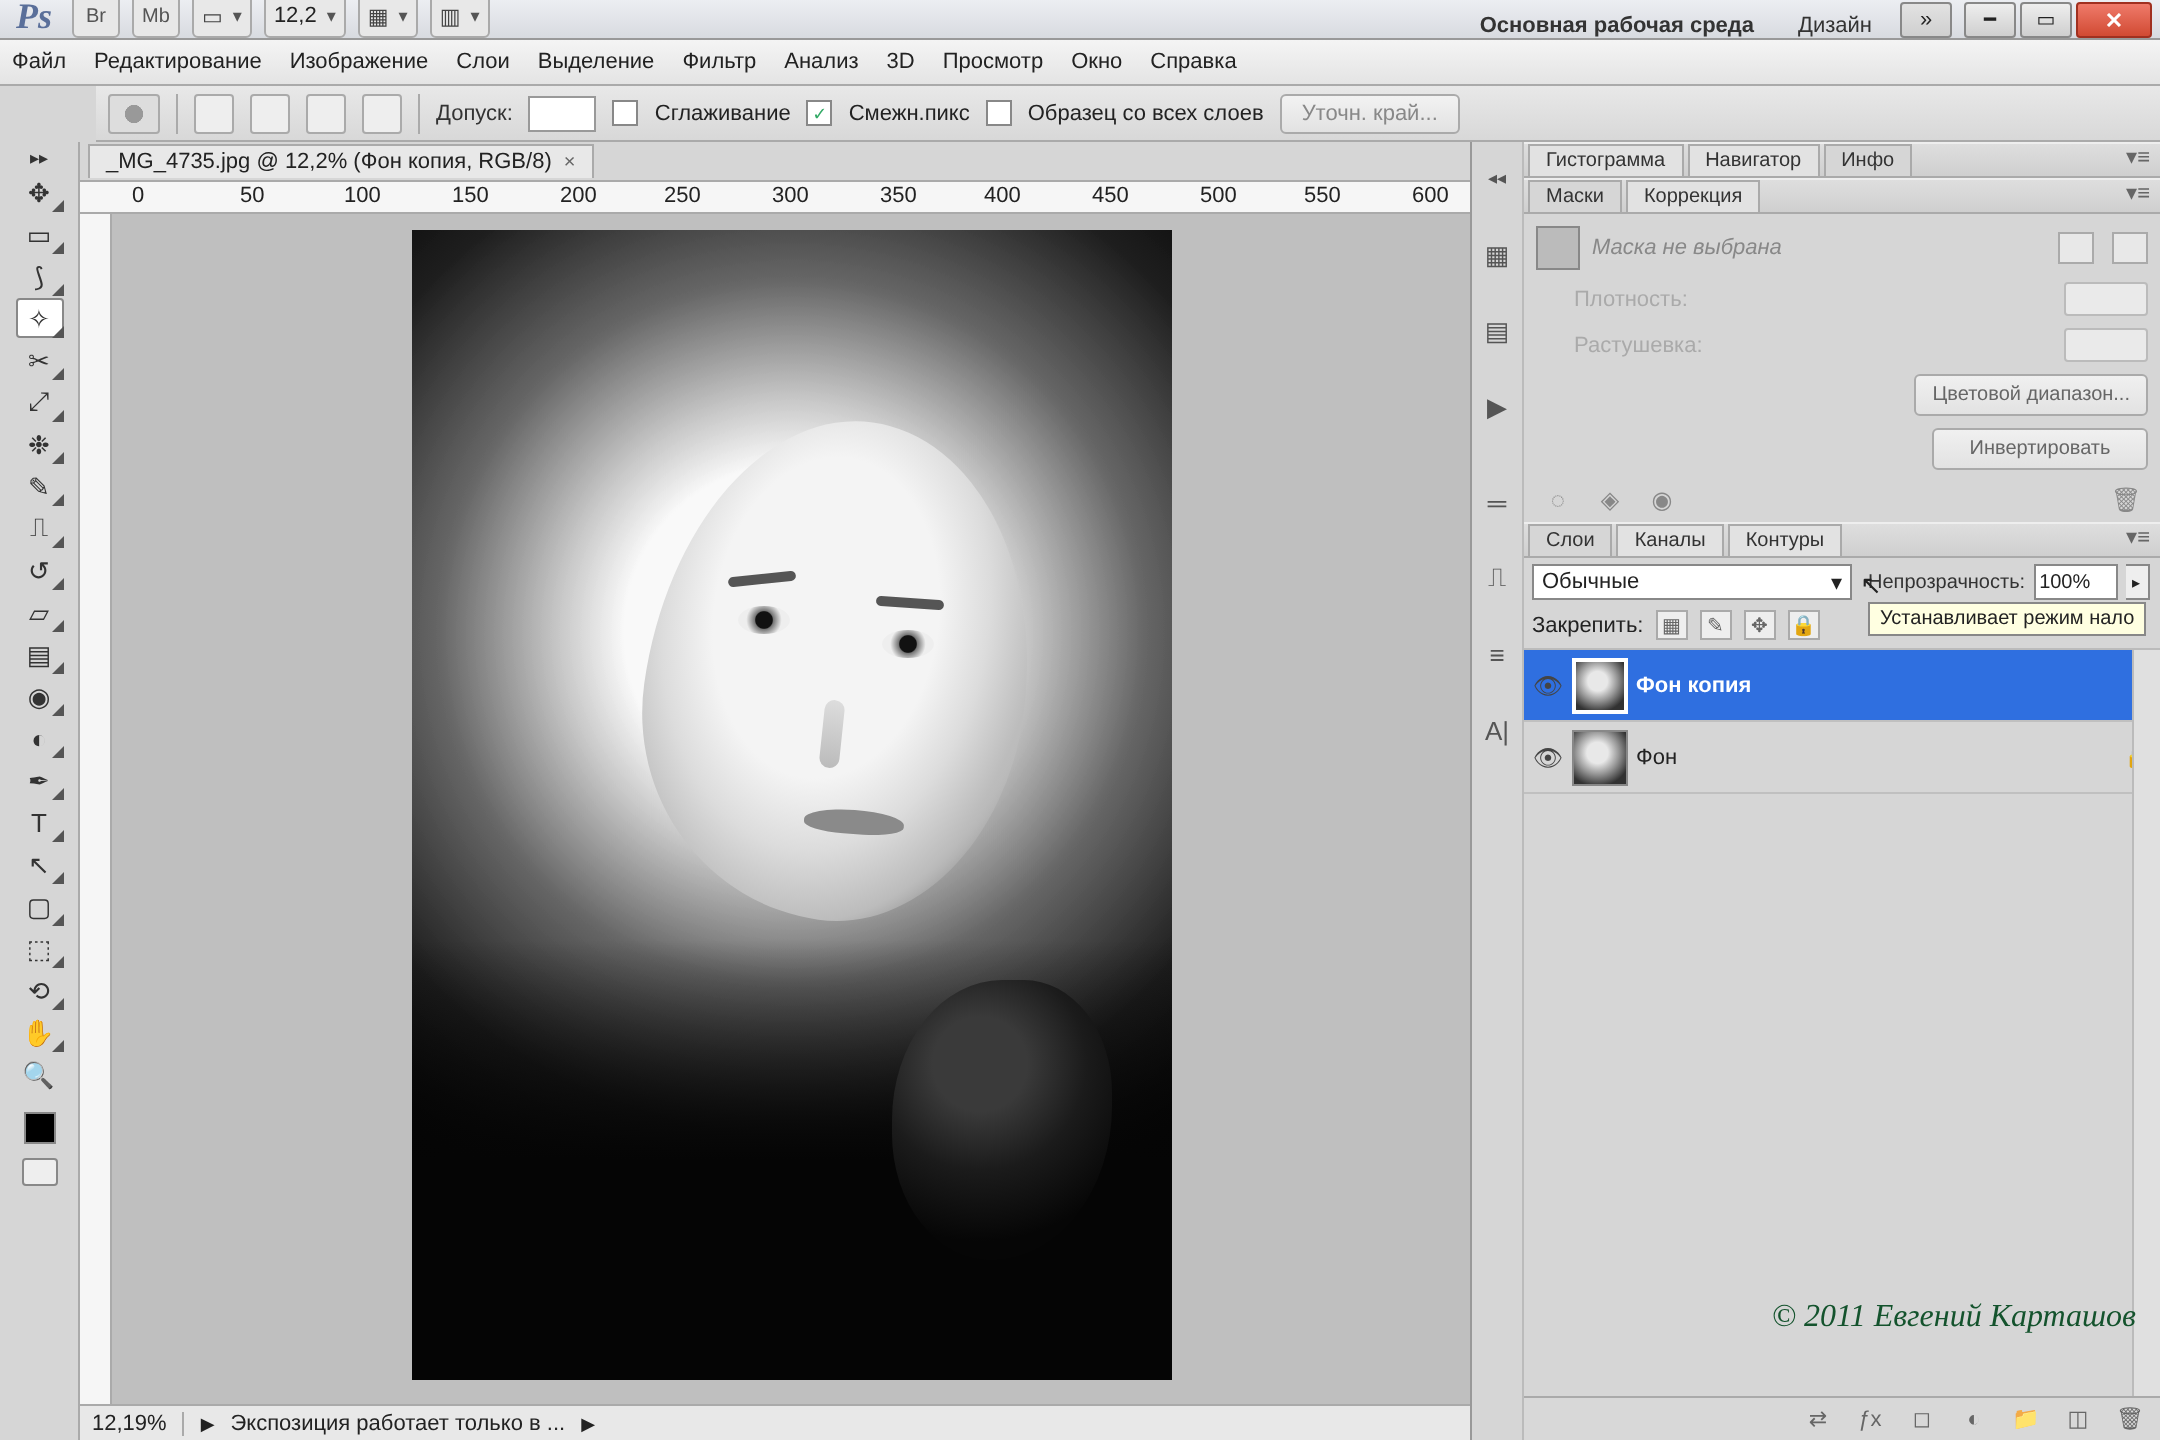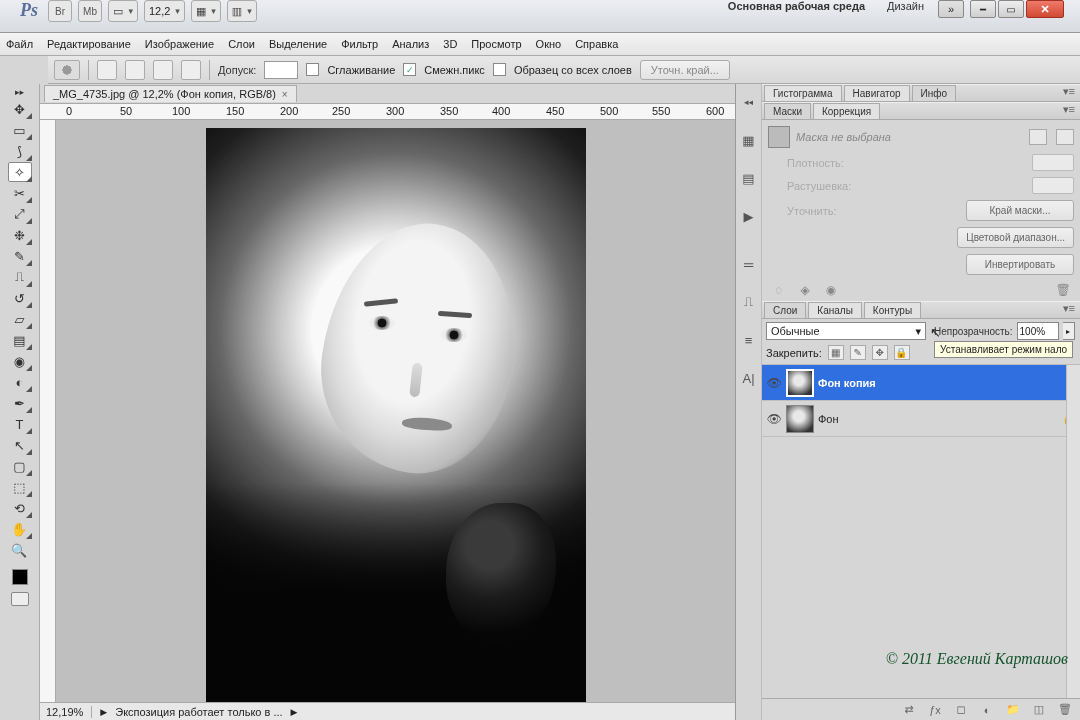--- a/index.html
+++ b/index.html
@@ -1,19 +1,19 @@
 <!DOCTYPE html>
 <html><head>
 <meta charset="utf-8">
 <style>
 * { box-sizing:border-box; margin:0; padding:0; font-family:Tahoma,Arial,sans-serif; font-size:11px; color:#222; }
 body { width:1080px; height:720px; background:#000; overflow:hidden; position:relative; }
 .app { position:absolute; inset:0; background:#d6d6d6; display:flex; flex-direction:column; }
 
-.titlebar { height:33px; background:linear-gradient(#eceef2,#d8dbe0); border-bottom:1px solid #999; display:flex; align-items:flex-start; padding:0 16px; gap:6px; }
+.titlebar { height:20px; background:linear-gradient(#eceef2,#d8dbe0); border-bottom:1px solid #999; display:flex; align-items:flex-end; padding:0 4px; gap:6px; }
 .ps-logo { font-family:"Times New Roman",serif; font-style:italic; font-size:18px; color:#5a6f9a; font-weight:bold; padding:0 4px; }
 .tb-btn { width:24px; height:22px; background:#e8e8e8; border:1px solid #aaa; border-radius:3px; display:flex; align-items:center; justify-content:center; font-size:10px; color:#555; }
 .tb-drop { display:flex; align-items:center; gap:3px; padding:0 4px; height:22px; border:1px solid #aaa; border-radius:3px; background:#e8e8e8; color:#444; }
 .dd-arrow::after { content:"▾"; font-size:9px; color:#555; margin-left:2px; }
 .tb-spacer { flex:1; }
 .workspace { font-weight:bold; color:#333; padding:0 8px; }
 .win-btns { display:flex; gap:2px; }
 .min,.max { width:26px; height:18px; background:linear-gradient(#eee,#cfcfcf); border:1px solid #888; border-radius:2px; display:flex; align-items:center; justify-content:center; font-size:10px; }
 .close { width:38px; height:18px; background:linear-gradient(#ef7a6a,#d14a33); border:1px solid #a03020; border-radius:2px; color:#fff; display:flex; align-items:center; justify-content:center; font-weight:bold; }
 .expand-gr { width:26px; height:18px; background:linear-gradient(#e2e2e2,#cfcfcf); border:1px solid #888; border-radius:2px; display:flex; align-items:center; justify-content:center; font-size:11px; }
@@ -284,24 +284,20 @@
           </div>
           <div class="mrow">
               <span class="ml">Плотность:</span>
               <div class="slot"></div>
             </div>
           <div class="mrow">
               <span class="ml">Растушевка:</span>
               <div class="slot"></div>
             </div>
           <div class="mrow">
-              <span class="ml">Уточнить:</span>
-              <div class="mrow-btn">Край маски...</div>
-            </div>
-          <div class="mrow">
               <div class="mrow-btn">Цветовой диапазон...</div>
             </div>
           <div class="mrow">
               <div class="mrow-btn">Инвертировать</div>
             </div>
           <div class="mrow-foot">
             <div class="ic">◌</div>
             <div class="ic">◈</div>
             <div class="ic">◉</div>
             <div class="ic trash">🗑</div>

